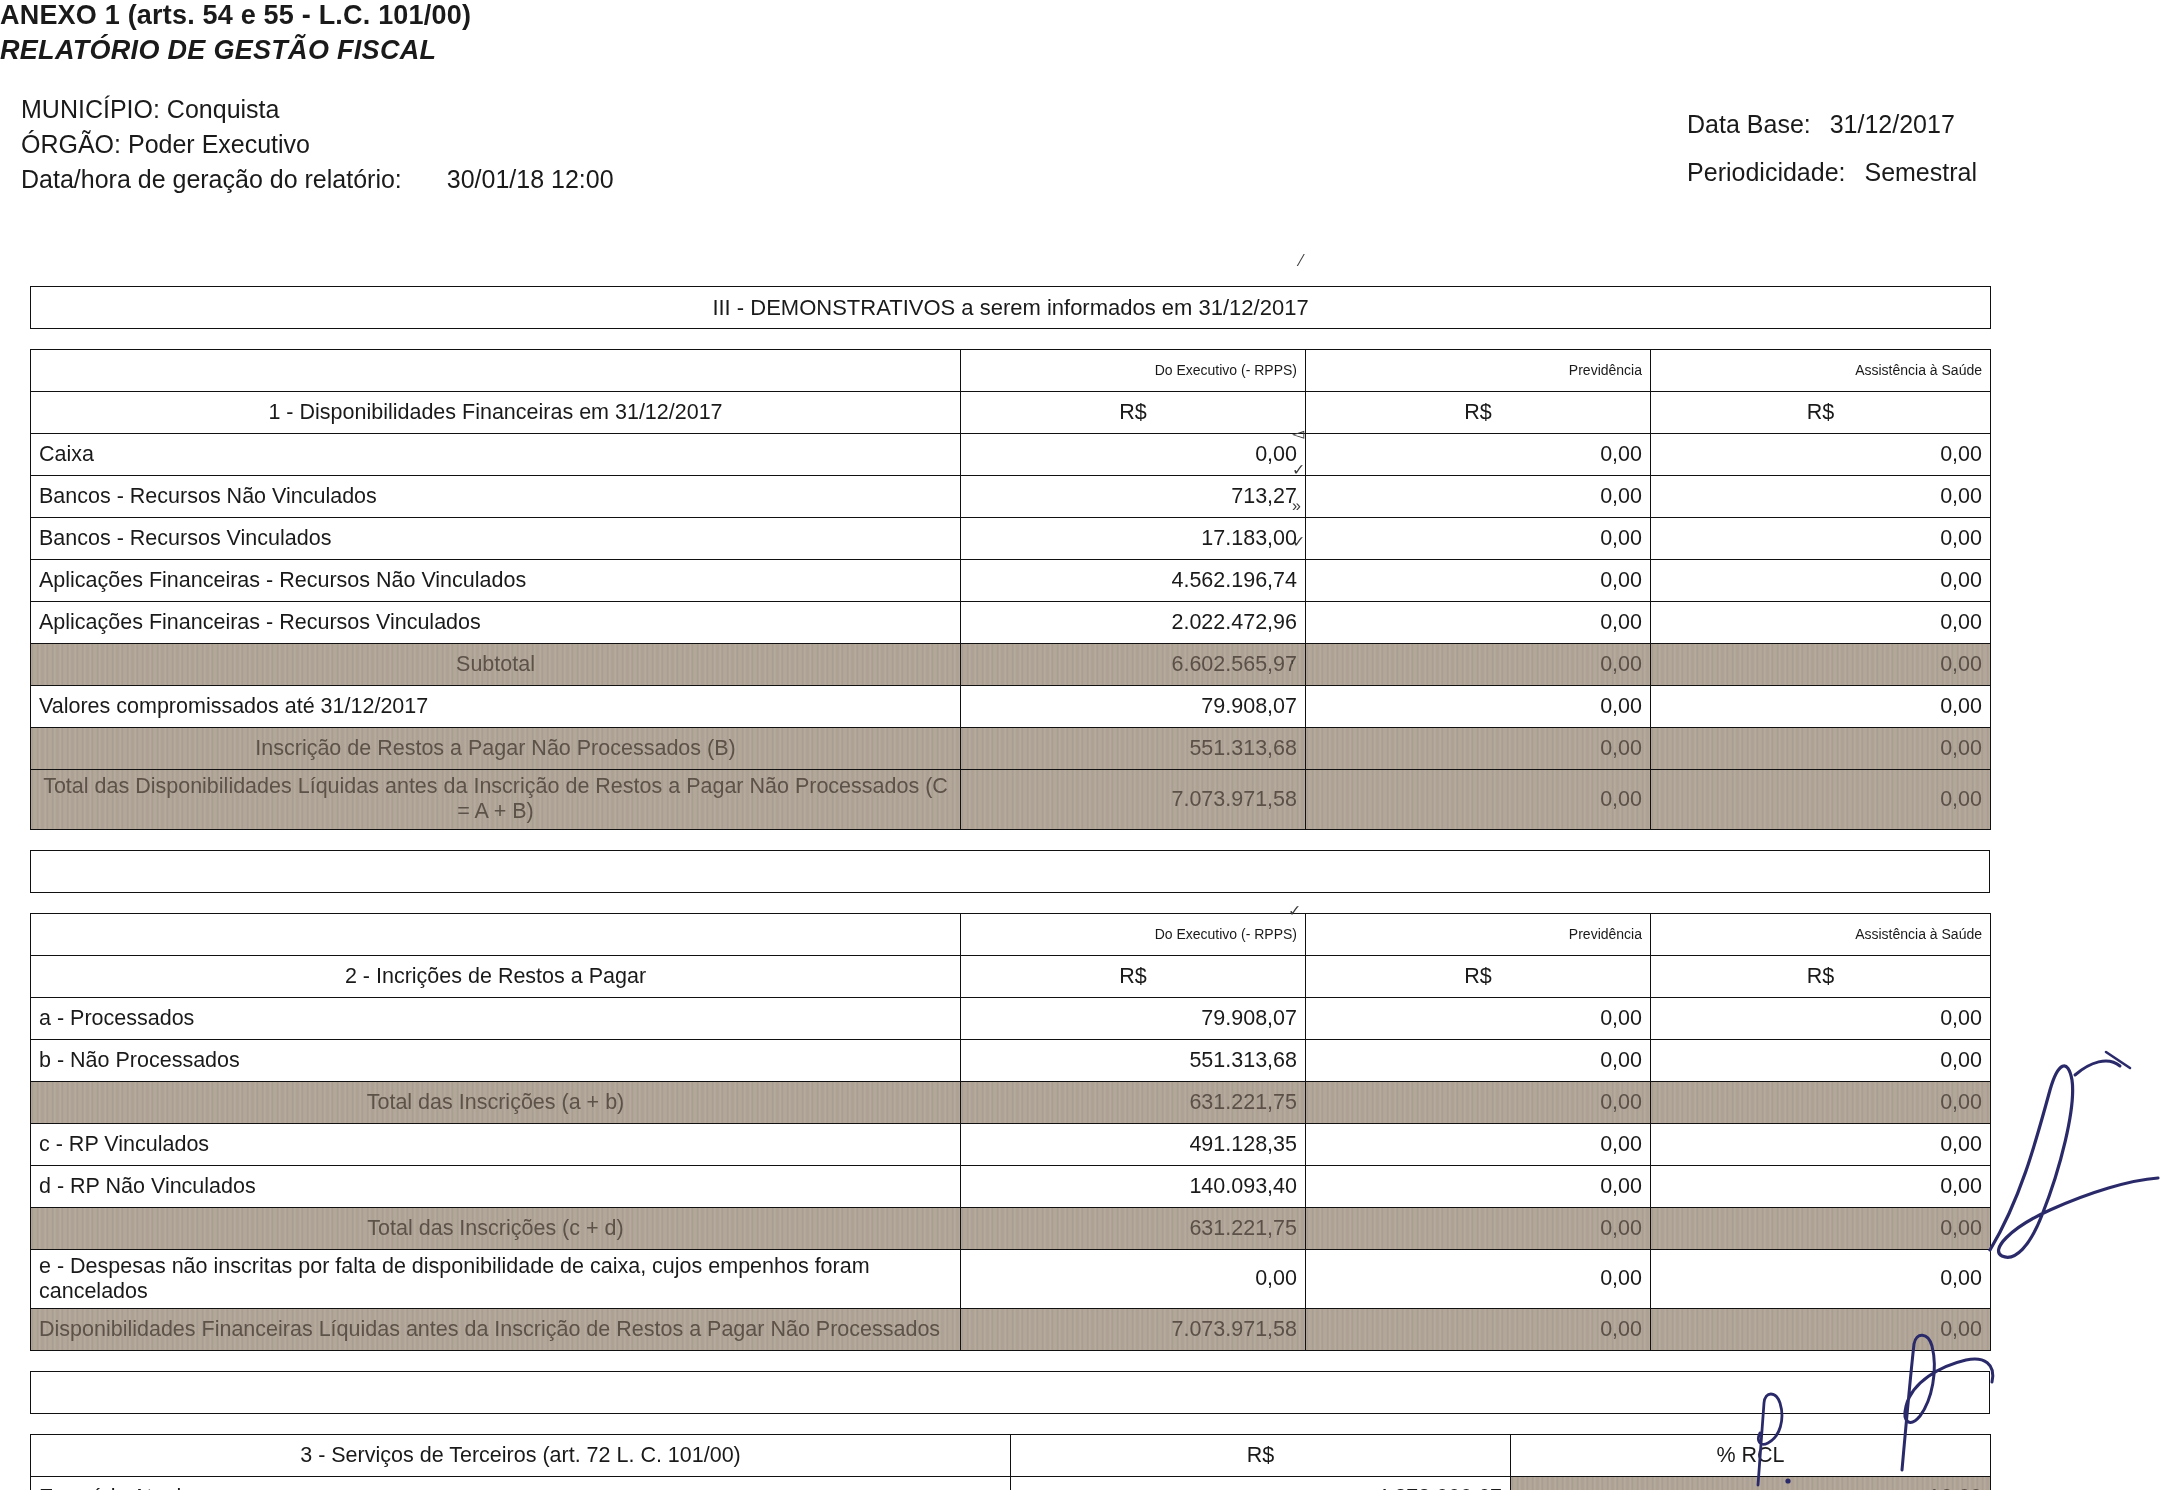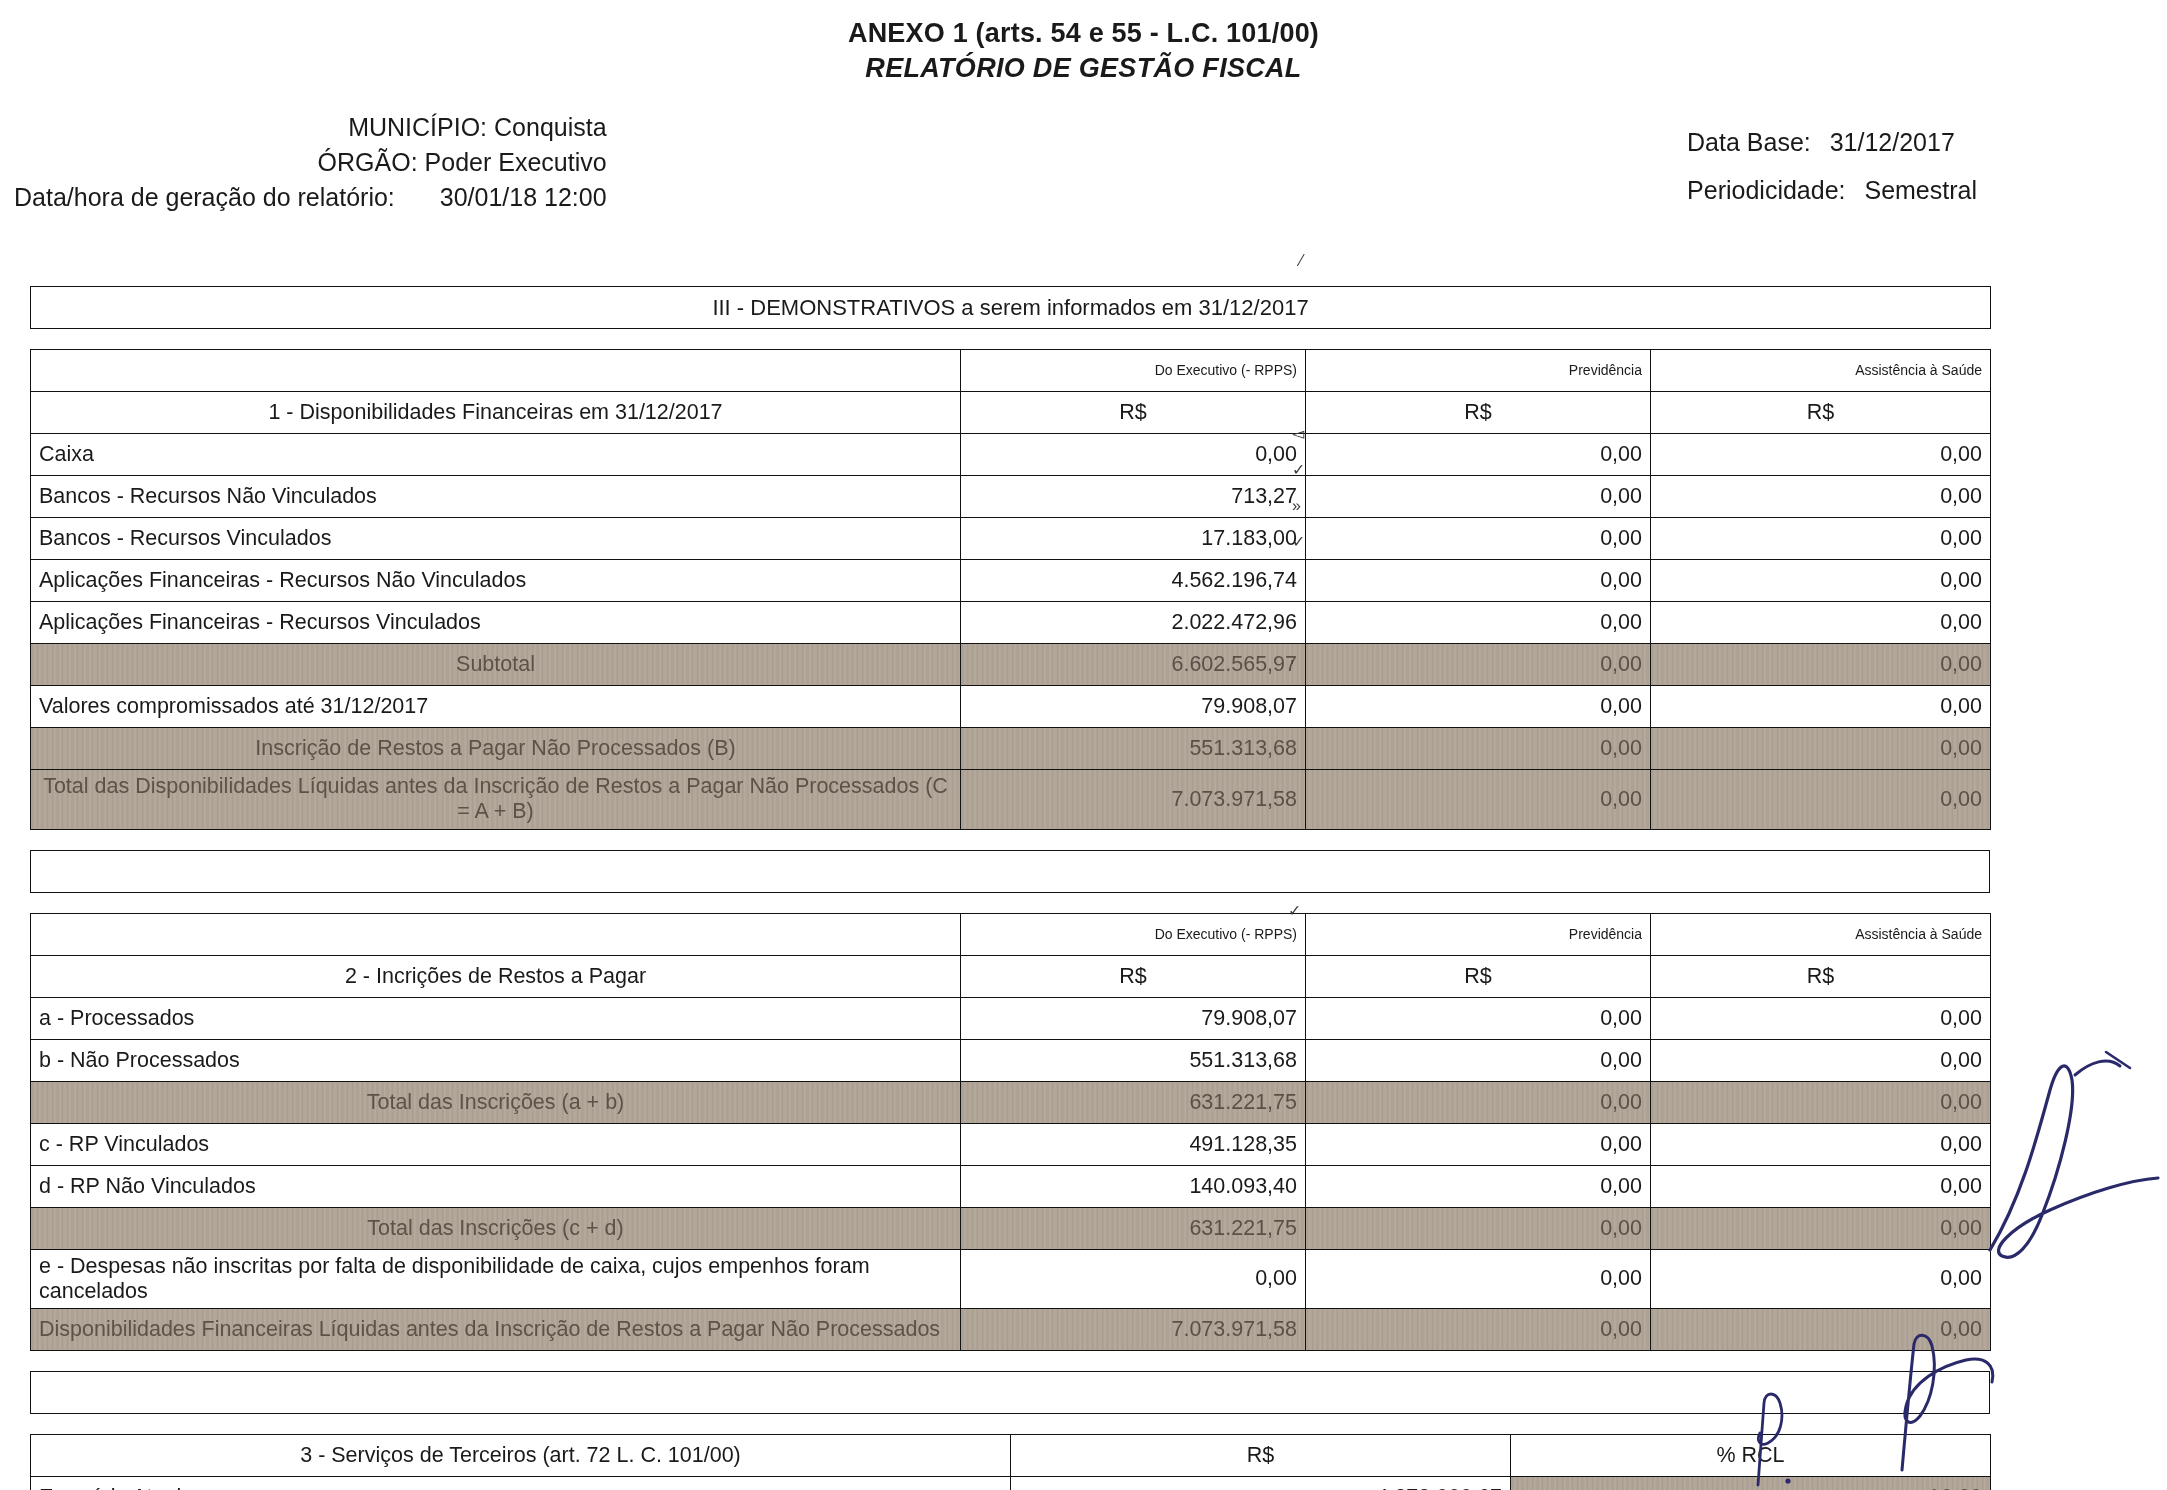--- a/index.html
+++ b/index.html
@@ -11,22 +11,22 @@
     width: 2167px;
     height: 1490px;
     position: relative;
     font-family: "Liberation Sans", sans-serif;
     color: #1a1a1a;
     overflow: hidden;
   }
 
   
   .doc-header {
-    text-align: center;
-    padding-top: 18px;
+    text-align: left;
+    padding-top: 0;
   }
   .doc-title-1 {
     font-size: 27px;
     font-weight: bold;
     letter-spacing: 0.2px;
   }
   .doc-title-2 {
     font-size: 27px;
     font-weight: bold;
     font-style: italic;
@@ -34,25 +34,24 @@
     letter-spacing: 0.3px;
   }
 
   .meta-row {
     position: relative;
     margin-top: 26px;
     height: 92px;
   }
   .meta-left {
     position: absolute;
-    left: 14px;
+    left: 21px;
     top: 0;
     font-size: 25px;
     line-height: 35px;
-    text-align: right;
   }
   .meta-left .lbl { }
   .meta-left .val { }
   .meta-left .gen-val { display: inline-block; margin-left: 38px; }
   .meta-right {
     position: absolute;
     right: 190px;
     top: 2px;
     font-size: 25px;
     line-height: 35px;

